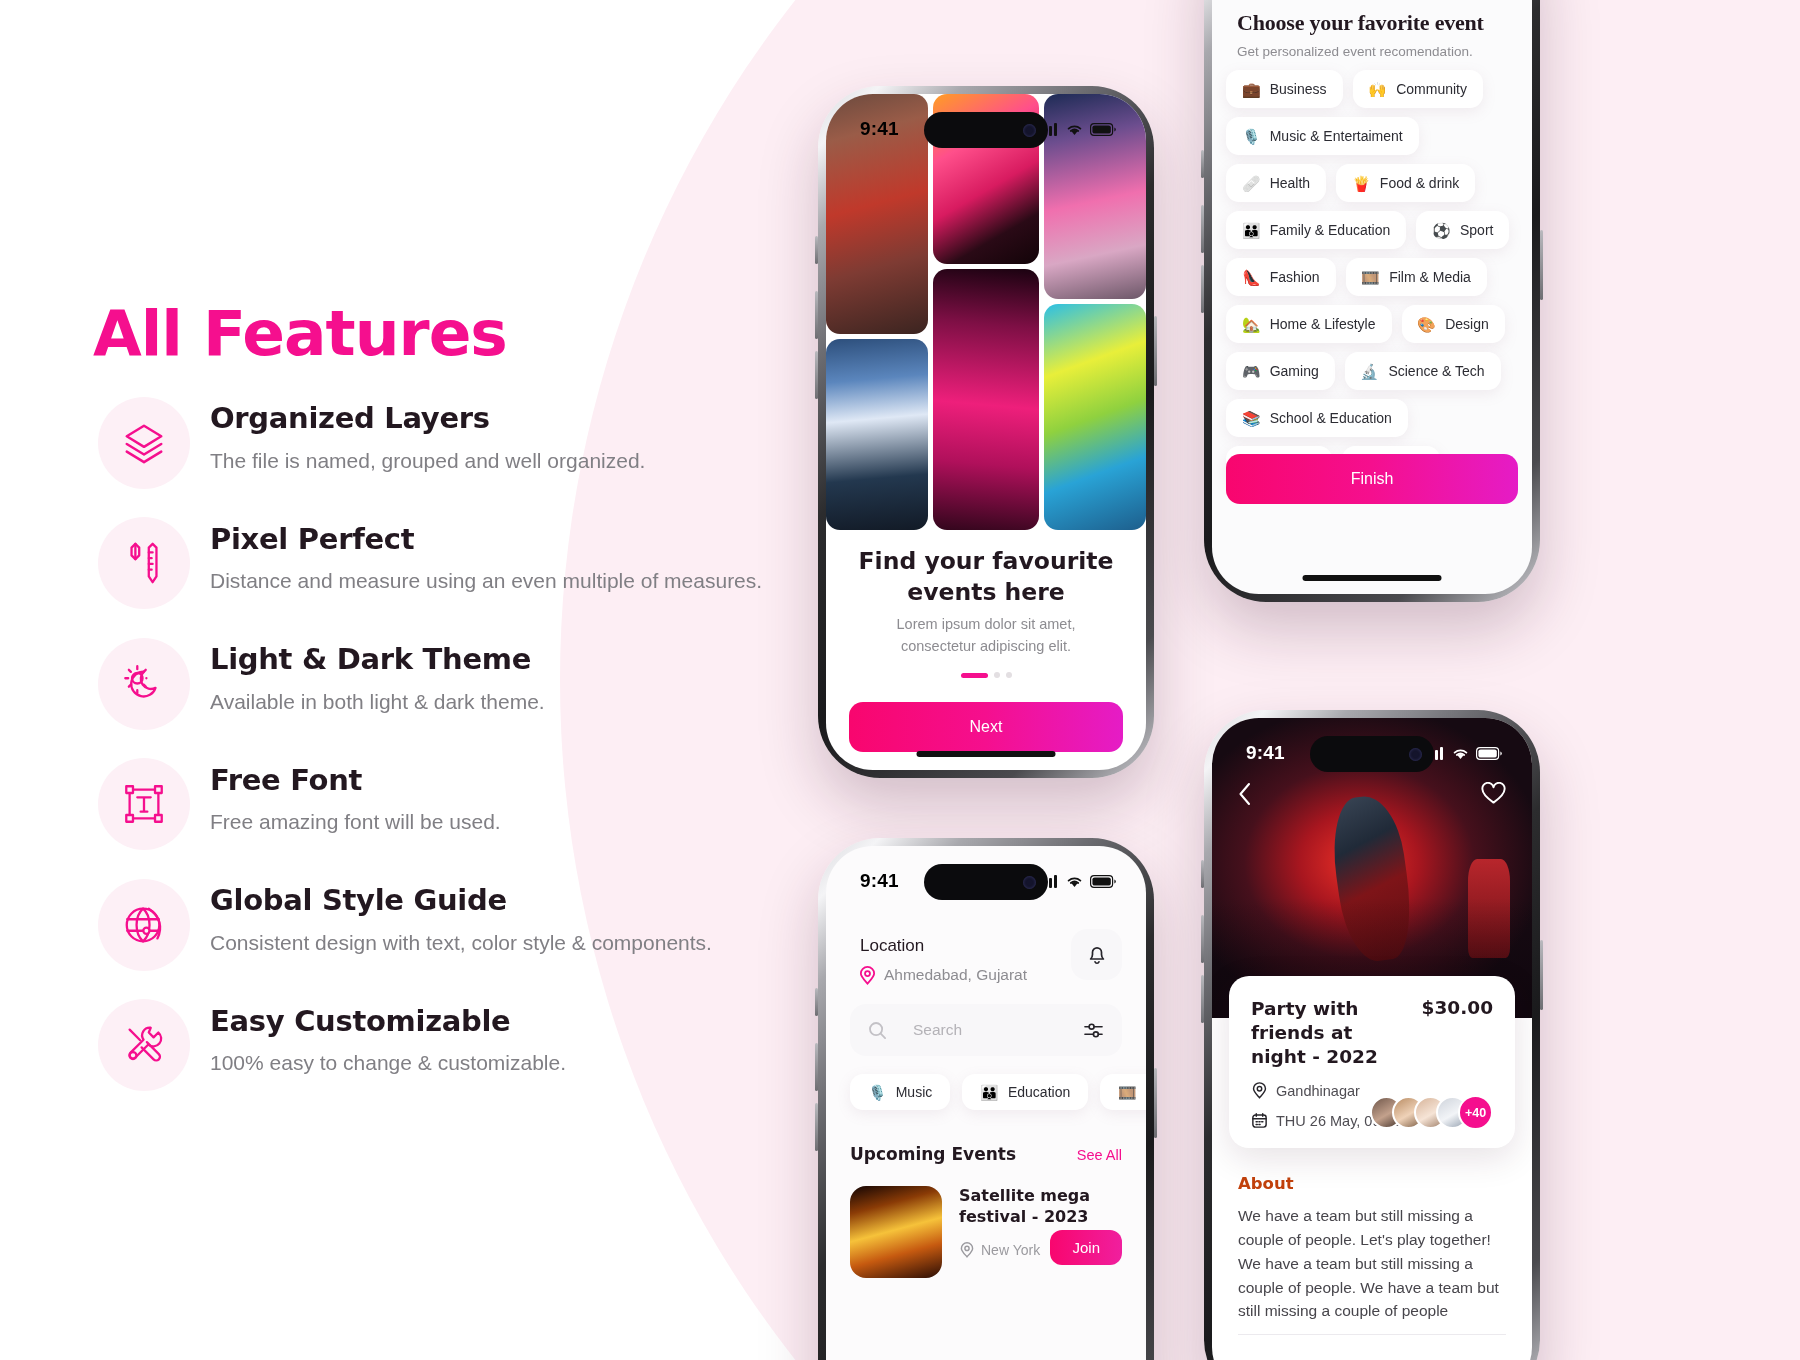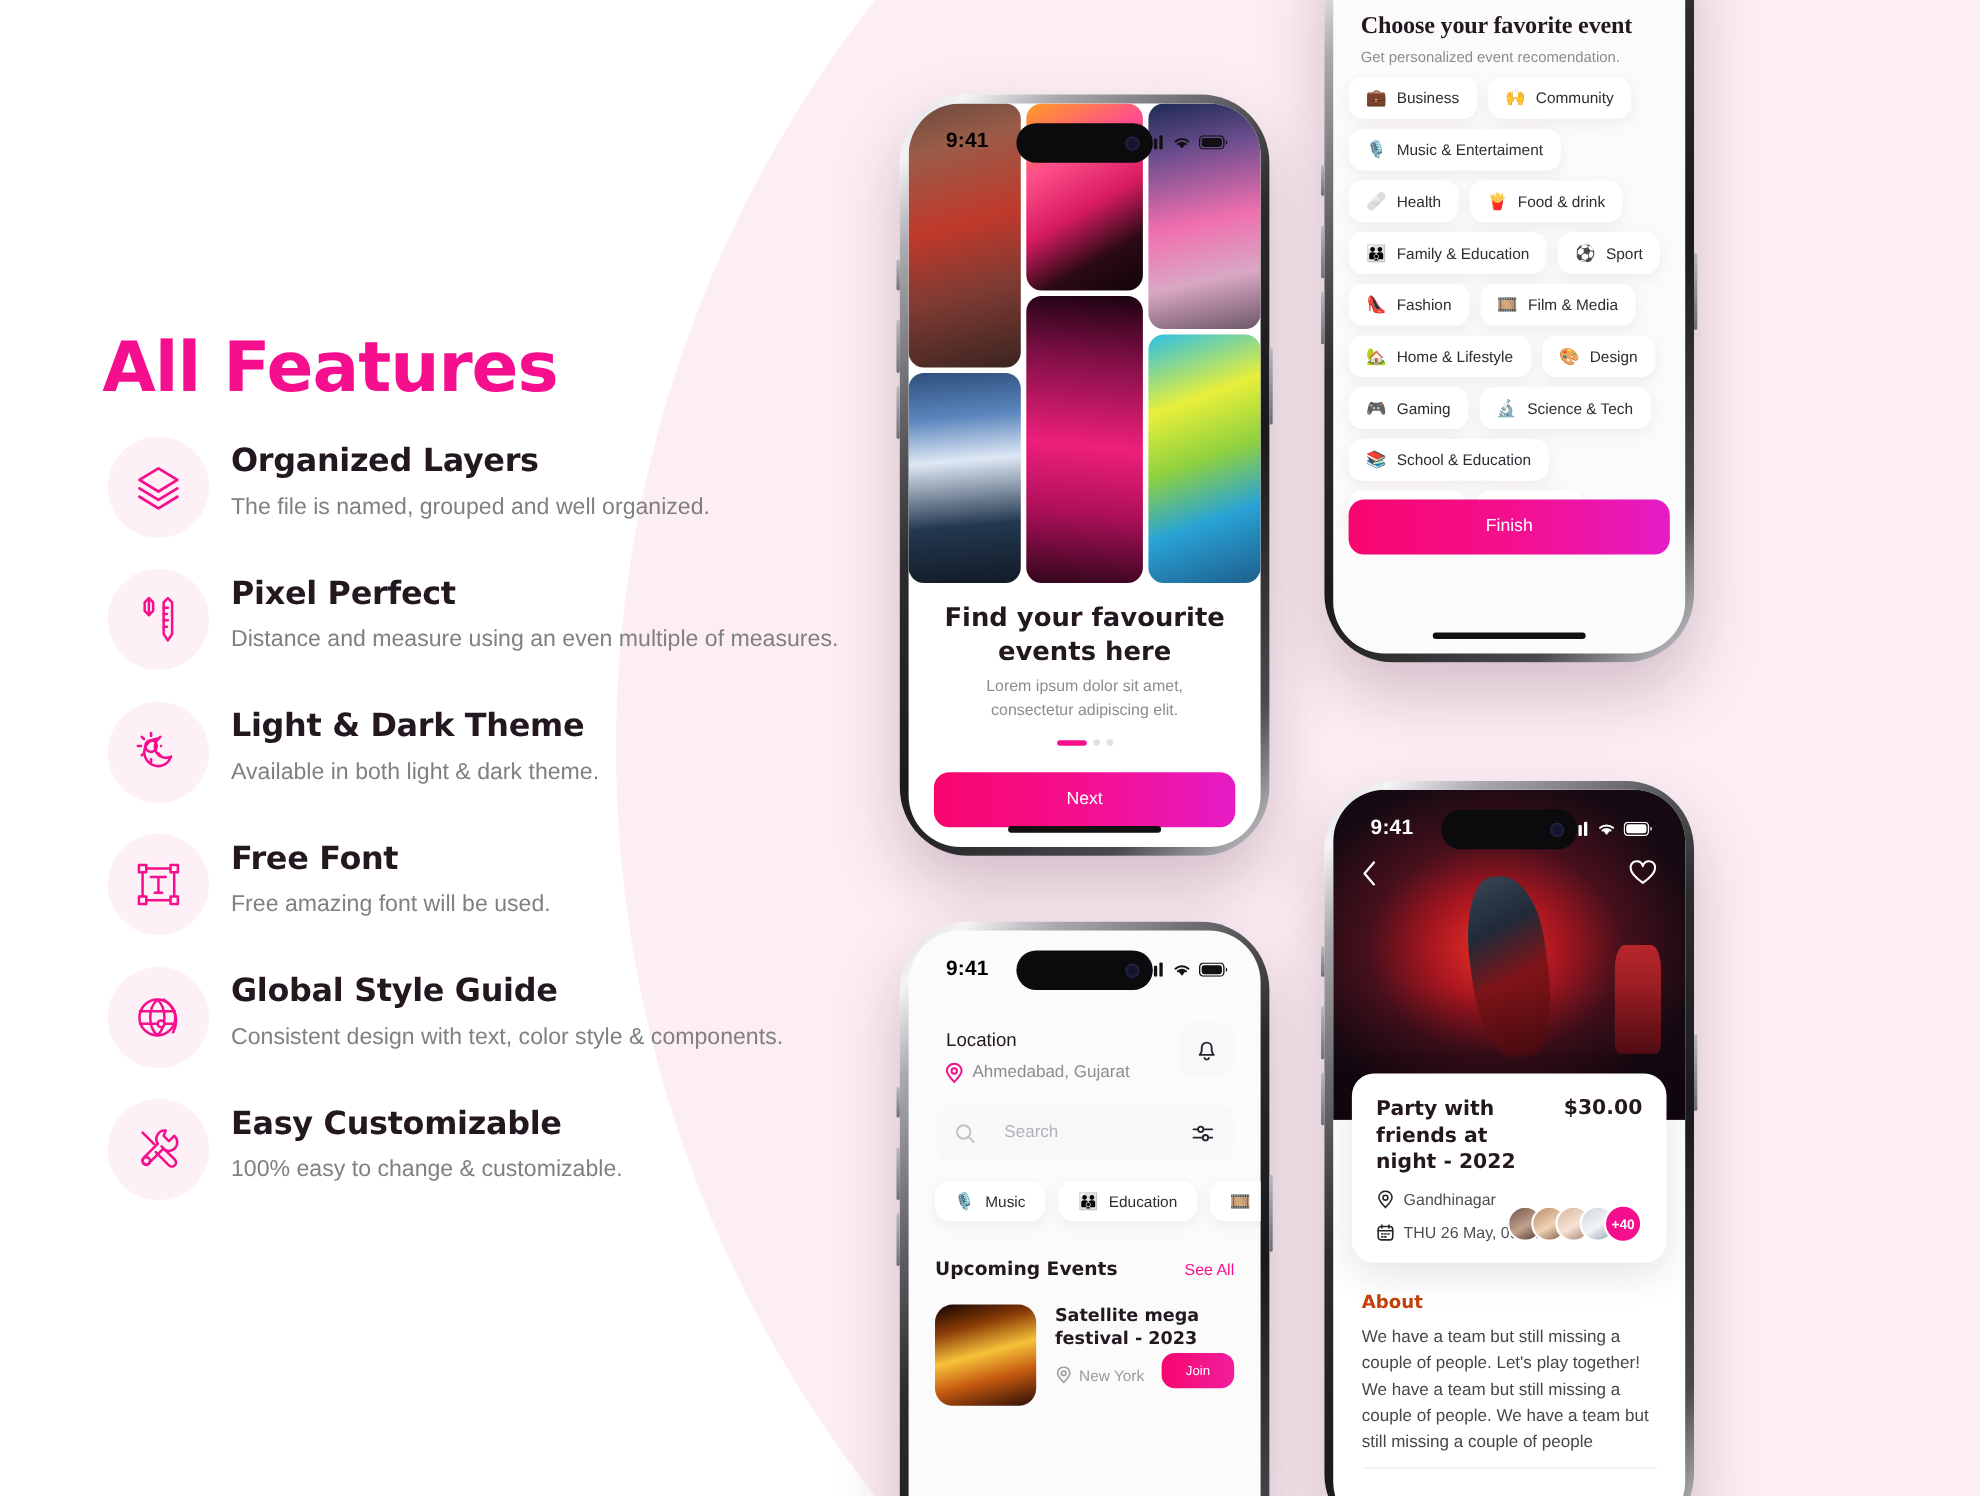--- a/index.html
+++ b/index.html
@@ -150,21 +150,21 @@
   .home-chips{position:absolute;left:24px;top:228px;display:flex;gap:12px}
   .home-chips .chip{padding:10px 18px;font-size:14px;white-space:nowrap;box-shadow:0 4px 14px rgba(160,120,150,.12)}
   .sec-head{position:absolute;left:24px;right:24px;top:298px;display:flex;align-items:baseline;justify-content:space-between}
   .sec-title{font-size:17px;font-weight:800;color:#231820;font-family:"DejaVu Sans",sans-serif}
   .sec-link{font-size:14.5px;color:#f50f8e}
   .ev-row{position:absolute;left:24px;right:24px;top:340px;display:flex;gap:17px}
   .ev-thumb{width:92px;height:92px;border-radius:16px;background-size:cover;background-position:center;flex:none}
   .ev-name{font-size:16px;font-weight:800;color:#231820;line-height:1.3;font-family:"DejaVu Sans",sans-serif}
   .ev-meta{display:flex;align-items:center;gap:6px;margin-top:14px;font-size:14px;color:#9b9a9f}
   .join-btn{position:absolute;right:0;top:44px;background:linear-gradient(90deg,#f8066e,#f01f9e);
-    color:#fff;font-size:12px;border-radius:12px;padding:9px 22px}
+    color:#fff;font-size:15px;border-radius:12px;padding:9px 22px}
 
   
   #phone-detail{left:1204px;top:710px;width:336px;height:692px}
   .hero{position:absolute;left:0;top:0;width:100%;height:300px;
     background:radial-gradient(ellipse 58% 52% at 46% 48%,#ef3128 0%,#a8161f 32%,#46101c 62%,#160a12 100%);}
   .hero::after{content:"";position:absolute;left:0;right:0;bottom:0;height:120px;
     background:linear-gradient(180deg,rgba(10,4,10,0) 0%,rgba(10,4,10,.55) 100%)}
   .hero-dancer{position:absolute;left:39%;top:26%;width:22%;height:55%;
     background:linear-gradient(160deg,#3a4656 0%,#202a38 30%,#7e1418 56%,#5d0d12 100%);
     border-radius:42% 48% 36% 44%/46% 38% 50% 42%;transform:rotate(-8deg)}

